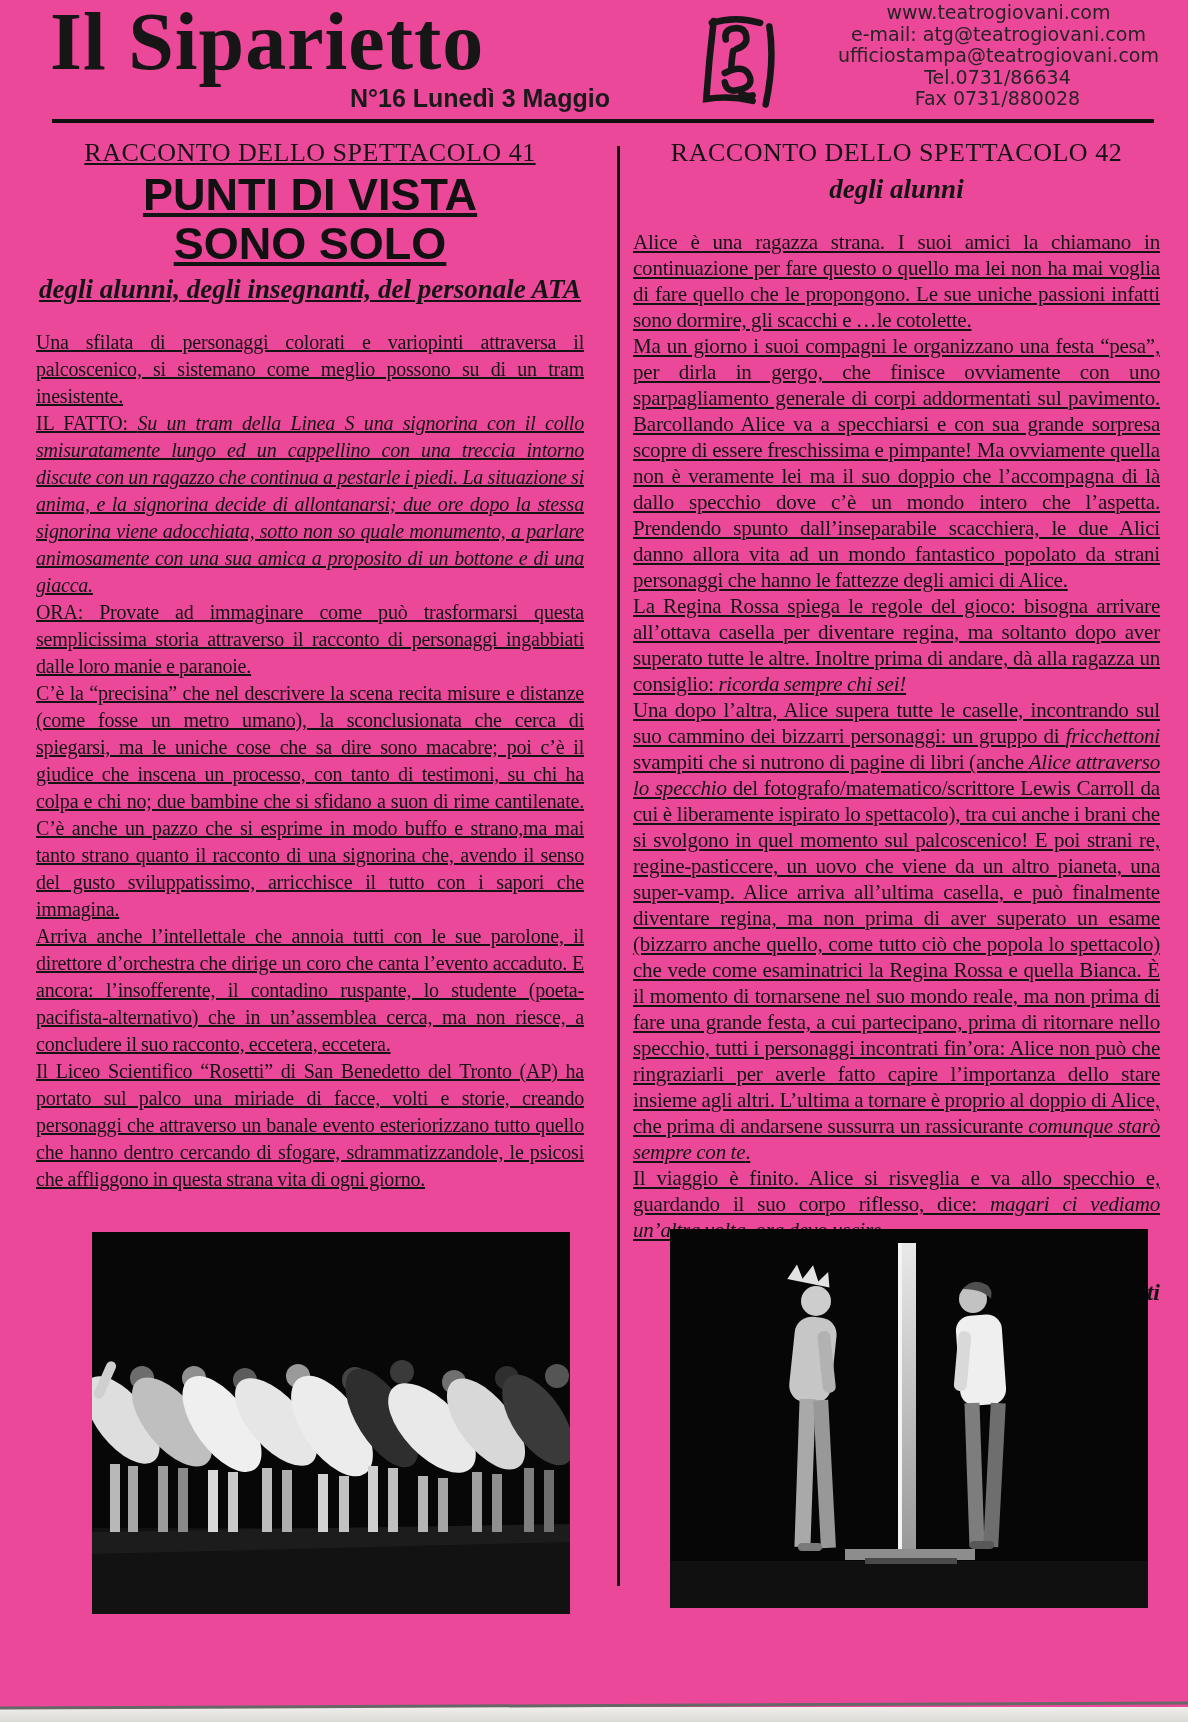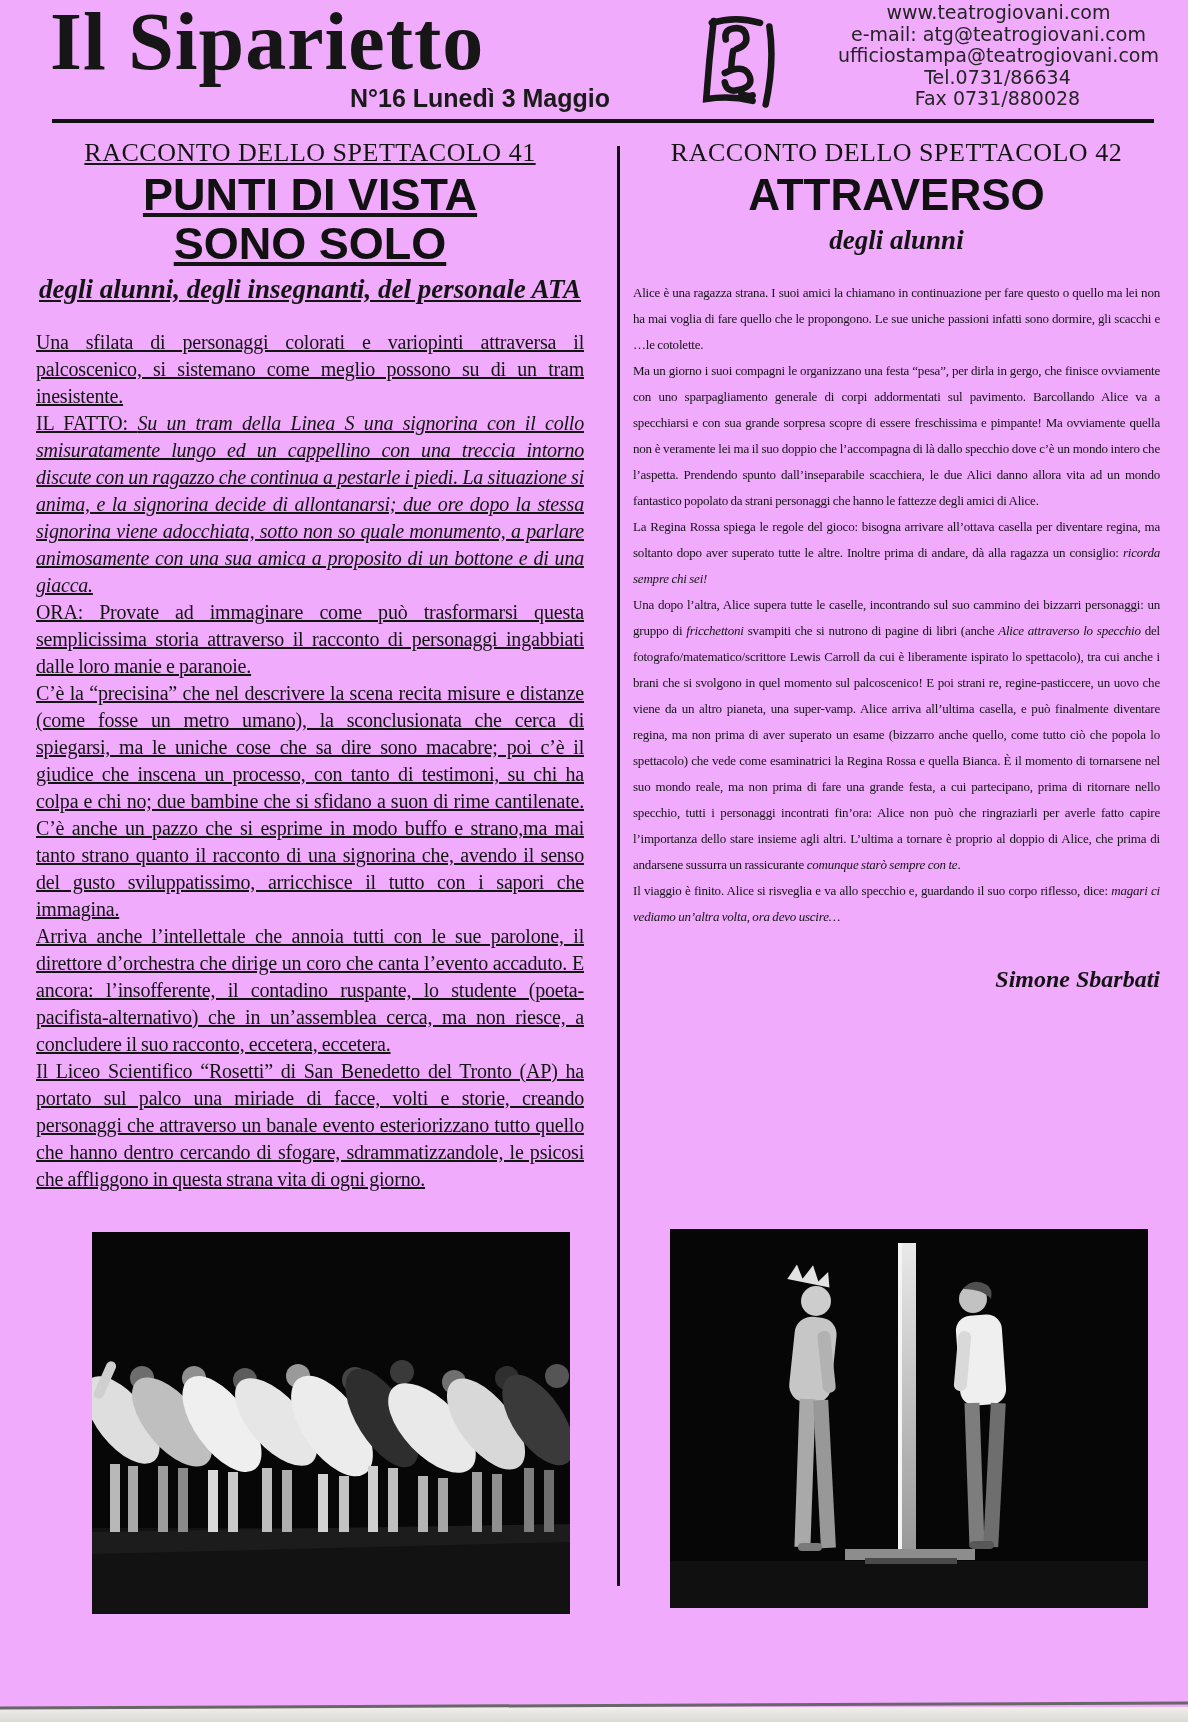--- a/index.html
+++ b/index.html
@@ -1,16 +1,16 @@
 <!DOCTYPE html>
 <html lang="it"><head>
 <meta charset="utf-8">
 <style>
   html,body{margin:0;padding:0;background:#d8d6d2;}
-  .page{position:relative;width:1188px;height:1722px;margin:0 auto;background:#f0abfc;
+  .page{position:relative;width:1188px;height:1722px;margin:0 auto;background:#ec4899;
         font-family:"Liberation Serif",serif;color:#141414;overflow:hidden;}
 
   
   .masthead-title{position:absolute;left:50px;top:0px;font-family:"Liberation Serif",serif;
         font-weight:bold;font-size:82px;line-height:1.02;letter-spacing:1px;color:#161616;}
   .issue-line{position:absolute;left:350px;top:84px;font-family:"Liberation Sans",sans-serif;
         font-weight:bold;font-size:25px;color:#1a1a1a;}
   .logo-box{position:absolute;left:676px;top:8px;width:118px;height:104px;}
   .logo-box svg{display:block;width:100%;height:100%;}
   .contact-block{position:absolute;right:29px;top:2px;text-align:center;
@@ -24,21 +24,21 @@
   .article{position:absolute;top:138px;}
   .article.col-left{left:36px;width:548px;text-decoration:underline;}
   .article.col-right{left:633px;width:527px;}
   .kicker{text-align:center;font-size:26px;letter-spacing:.5px;margin:0 0 2px 0;}
   .headline{text-align:center;font-family:"Liberation Sans",sans-serif;font-weight:bold;
         font-size:45px;line-height:49px;margin:2px 0 6px 0;letter-spacing:0;color:#111;}
   .col-right .headline{font-size:44px;}
   .byline{text-align:center;font-weight:bold;font-style:italic;font-size:27px;margin:2px 0 8px 0;}
   .body-text{text-align:justify;margin-top:24px;}
   .col-left .body-text{font-size:20px;line-height:27px;letter-spacing:-.2px;word-spacing:-.5px;}
-  .col-right .body-text{font-size:13px;line-height:26px;letter-spacing:-.2px;word-spacing:-.5px;}
+  .col-right .body-text{font-size:21px;line-height:26px;letter-spacing:-.2px;word-spacing:-.5px;text-decoration:underline;}
   .body-text p{margin:0;}
   .it{font-style:italic;}
   .sig{font-weight:bold;font-style:italic;}
   .sig-left{text-align:right;margin-top:-27px;font-size:21px;}
   .sig-right{text-align:right;margin-top:36px;font-size:24px;}
 
   
   .photo{position:absolute;background:#060606;}
   .photo svg{display:block;width:100%;height:100%;}
   .photo-left{left:92px;top:1232px;width:478px;height:382px;}
@@ -94,21 +94,20 @@
         <p><span>ORA: Provate ad immaginare come può trasformarsi questa semplicissima storia attraverso il racconto di personaggi ingabbiati dalle loro manie e paranoie.</span></p>
         <p><span>C’è la “precisina” che nel descrivere la scena recita misure e distanze (come fosse un metro umano), la sconclusionata che cerca di spiegarsi, ma le uniche cose che sa dire sono macabre; poi c’è il giudice che inscena un processo, con tanto di testimoni, su chi ha colpa e chi no; due bambine che si sfidano a suon di rime cantilenate. C’è anche un pazzo che si esprime in modo buffo e strano,ma mai tanto strano quanto il racconto di una signorina che, avendo il senso del gusto sviluppatissimo, arricchisce il tutto con i sapori che immagina.</span></p>
         <p><span>Arriva anche l’intellettale che annoia tutti con le sue parolone, il direttore d’orchestra che dirige un coro che canta l’evento accaduto. E ancora: l’insofferente, il contadino ruspante, lo studente (poeta-pacifista-alternativo) che in un’assemblea cerca, ma non riesce, a concludere il suo racconto, eccetera, eccetera.</span></p>
         <p><span>Il Liceo Scientifico “Rosetti” di San Benedetto del Tronto (AP) ha portato sul palco una miriade di facce, volti e storie, creando personaggi che attraverso un banale evento esteriorizzano tutto quello che hanno dentro cercando di sfogare, sdrammatizzandole, le psicosi che affliggono in questa strana vita di ogni giorno.</span></p>
       </div>
   </div>
 
   <div class="article col-right">
     <div class="kicker">RACCONTO DELLO SPETTACOLO 42</div>
     <div class="headline">
-      <div>ATTRAVERSO</div>
     </div>
     <div class="byline">degli alunni</div>
     <div class="body-text">
         <p><span>Alice è una ragazza strana. I suoi amici la chiamano in continuazione per fare questo o quello ma lei non ha mai voglia di fare quello che le propongono. Le sue uniche passioni infatti sono dormire, gli scacchi e …le cotolette.</span></p>
         <p><span>Ma un giorno i suoi compagni le organizzano una festa “pesa”, per dirla in gergo, che finisce ovviamente con uno sparpagliamento generale di corpi addormentati sul pavimento. Barcollando Alice va a specchiarsi e con sua grande sorpresa scopre di essere freschissima e pimpante! Ma ovviamente quella non è veramente lei ma il suo doppio che l’accompagna di là dallo specchio dove c’è un mondo intero che l’aspetta. Prendendo spunto dall’inseparabile scacchiera, le due Alici danno allora vita ad un mondo fantastico popolato da strani personaggi che hanno le fattezze degli amici di Alice.</span></p>
         <p><span>La Regina Rossa spiega le regole del gioco: bisogna arrivare all’ottava casella per diventare regina, ma soltanto dopo aver superato tutte le altre. Inoltre prima di andare, dà alla ragazza un consiglio: </span><span class="it">ricorda sempre chi sei!</span></p>
         <p><span>Una dopo l’altra, Alice supera tutte le caselle, incontrando sul suo cammino dei bizzarri personaggi: un gruppo di </span><span class="it">fricchettoni</span><span> svampiti che si nutrono di pagine di libri (anche </span><span class="it">Alice attraverso lo specchio</span><span> del fotografo/matematico/scrittore Lewis Carroll da cui è liberamente ispirato lo spettacolo), tra cui anche i brani che si svolgono in quel momento sul palcoscenico! E poi strani re, regine-pasticcere, un uovo che viene da un altro pianeta, una super-vamp. Alice arriva all’ultima casella, e può finalmente diventare regina, ma non prima di aver superato un esame (bizzarro anche quello, come tutto ciò che popola lo spettacolo) che vede come esaminatrici la Regina Rossa e quella Bianca. È il momento di tornarsene nel suo mondo reale, ma non prima di fare una grande festa, a cui partecipano, prima di ritornare nello specchio, tutti i personaggi incontrati fin’ora: Alice non può che ringraziarli per averle fatto capire l’importanza dello stare insieme agli altri. L’ultima a tornare è proprio al doppio di Alice, che prima di andarsene sussurra un rassicurante </span><span class="it">comunque starò sempre con te</span><span>.</span></p>
         <p><span>Il viaggio è finito. Alice si risveglia e va allo specchio e, guardando il suo corpo riflesso, dice: </span><span class="it">magari ci vediamo un’altra volta, ora devo uscire…</span></p>
       </div>
     <div class="sig sig-right">Simone Sbarbati</div>

